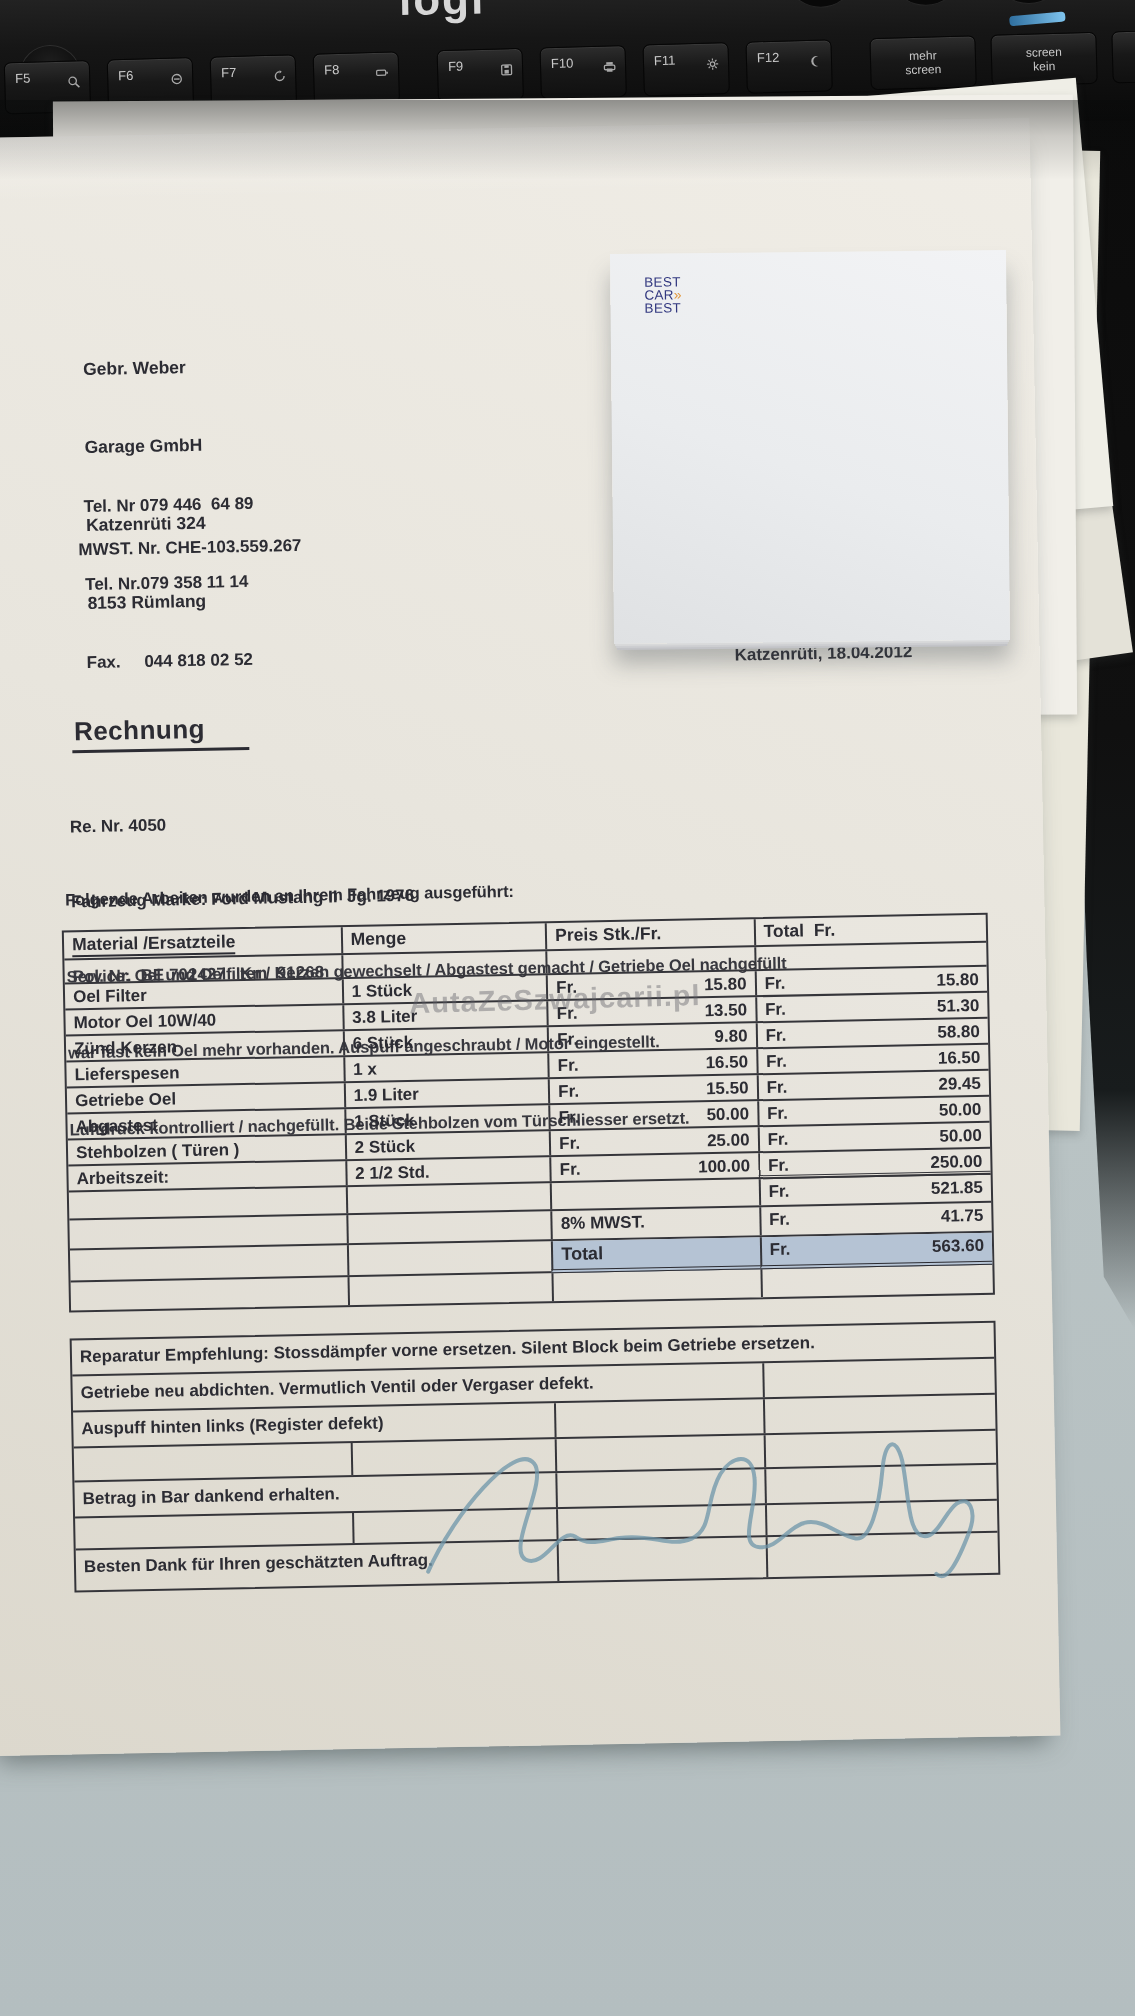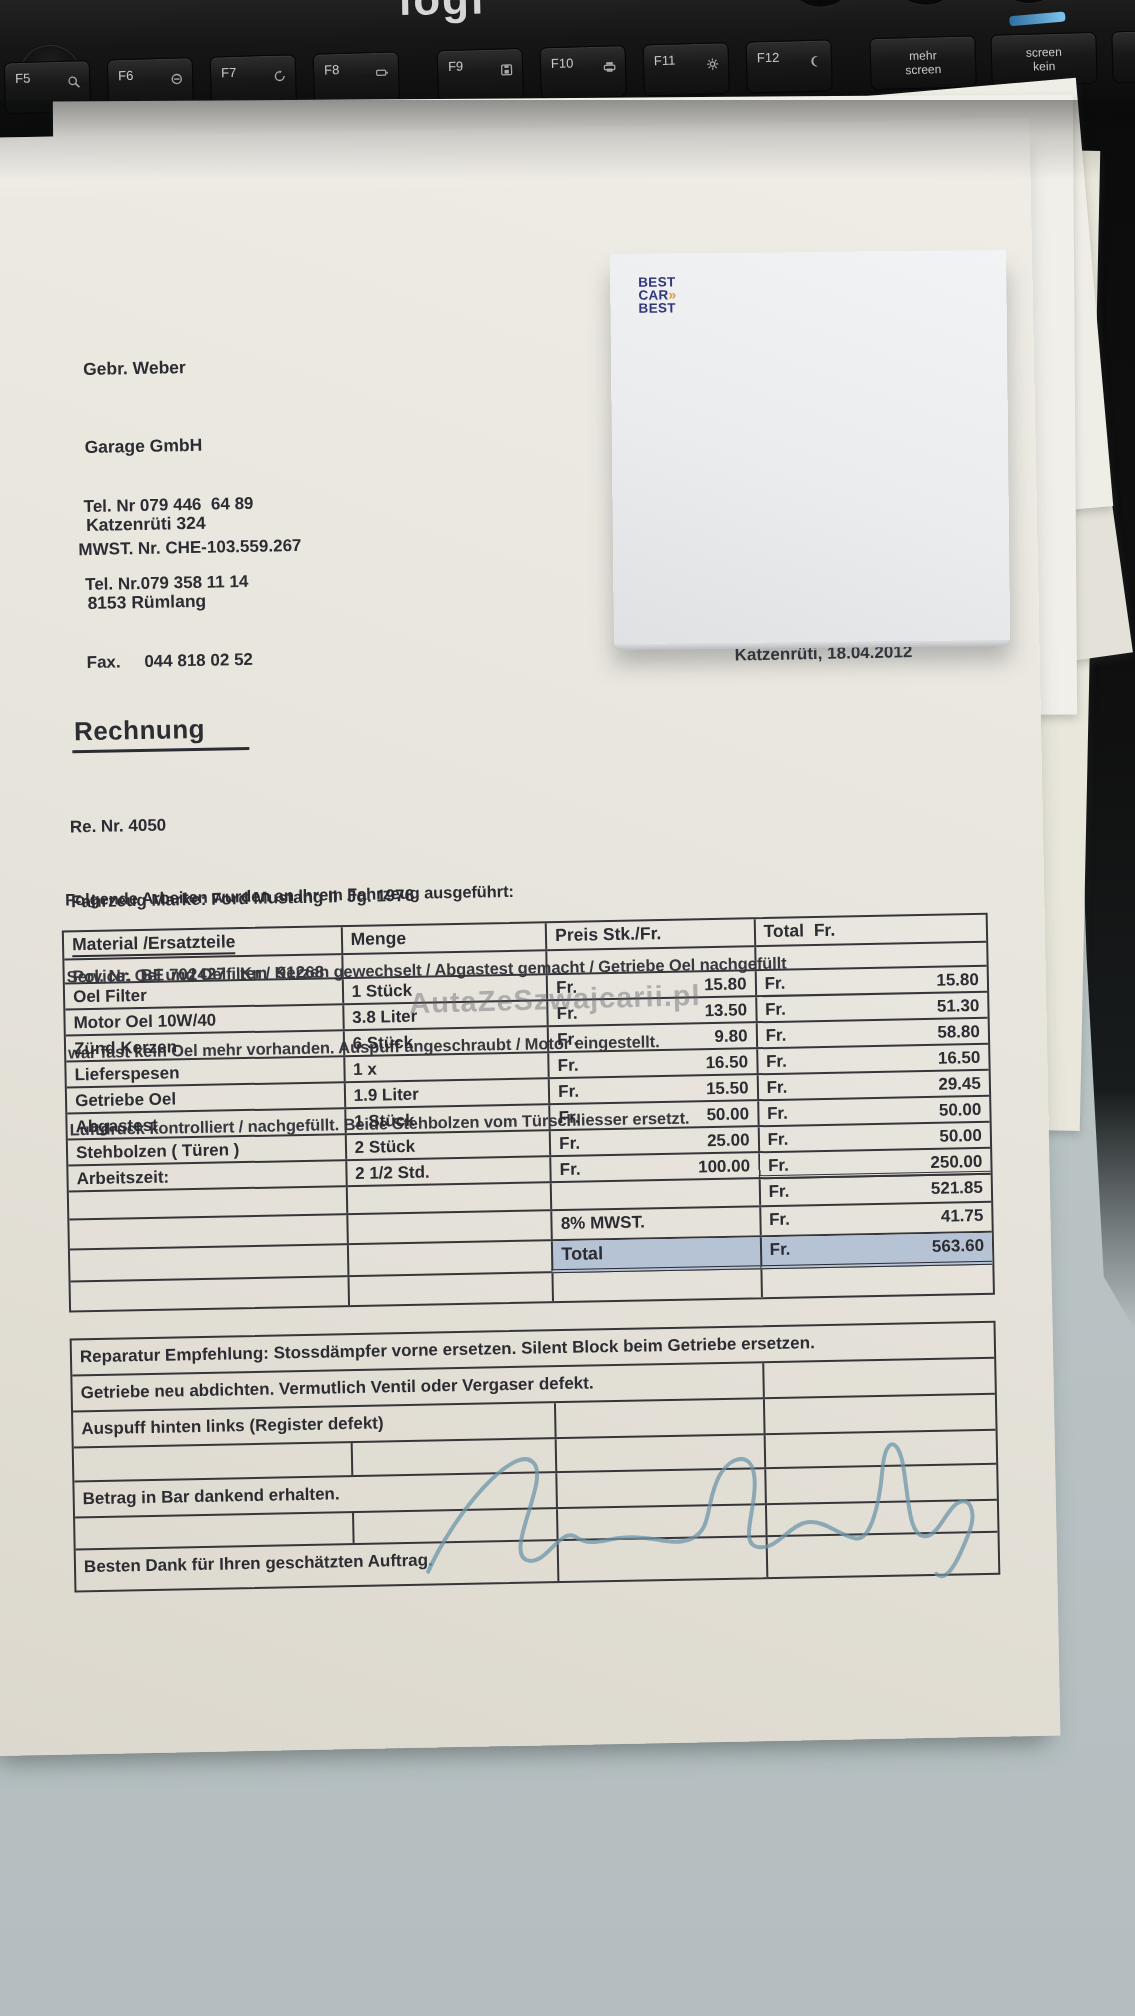--- a/index.html
+++ b/index.html
@@ -106,21 +106,21 @@
   .r2 .rc4,.r3 .rc3,.r3 .rc4,.r4 .rc2,.r4 .rc3,.r4 .rc4,.r5 .rc3,.r5 .rc4,
   .r6 .rc2,.r6 .rc3,.r6 .rc4,.r7 .rc3,.r7 .rc4{border-left:2px solid var(--line);}
   .signature{position:absolute;left:436px;top:1292px;z-index:6;pointer-events:none;}
 
   
   .sticky{position:absolute;left:612px;top:252px;width:396px;height:390px;z-index:5;
     background:linear-gradient(200deg,#f2f3f5 0%,#eaecee 55%,#dfe1e3 100%);
     transform:rotate(-0.6deg);
     box-shadow:0 3px 0 -1px #d8d9da,0 6px 0 -2px #cdced1,0 9px 0 -3px #c2c3c7,
                0 20px 22px rgba(70,76,82,.35);}
-  .bcp{position:absolute;left:28px;top:22px;line-height:13px;font-weight:700;
+  .bcp{position:absolute;left:34px;top:22px;line-height:13px;font-weight:400;
     font-size:13.5px;letter-spacing:.3px;color:#31377f;}
   .bcp .chev{color:#e2993f;font-size:14px;letter-spacing:-1px;}
 
   .kb-shadow{position:absolute;left:0;top:100px;width:1135px;height:80px;z-index:6;
     pointer-events:none;
     background:linear-gradient(180deg,rgba(8,10,10,.42) 0%,rgba(8,10,10,.16) 45%,rgba(8,10,10,0) 100%);}
   svg{display:block}
 </style>
 </head>
 <body>

